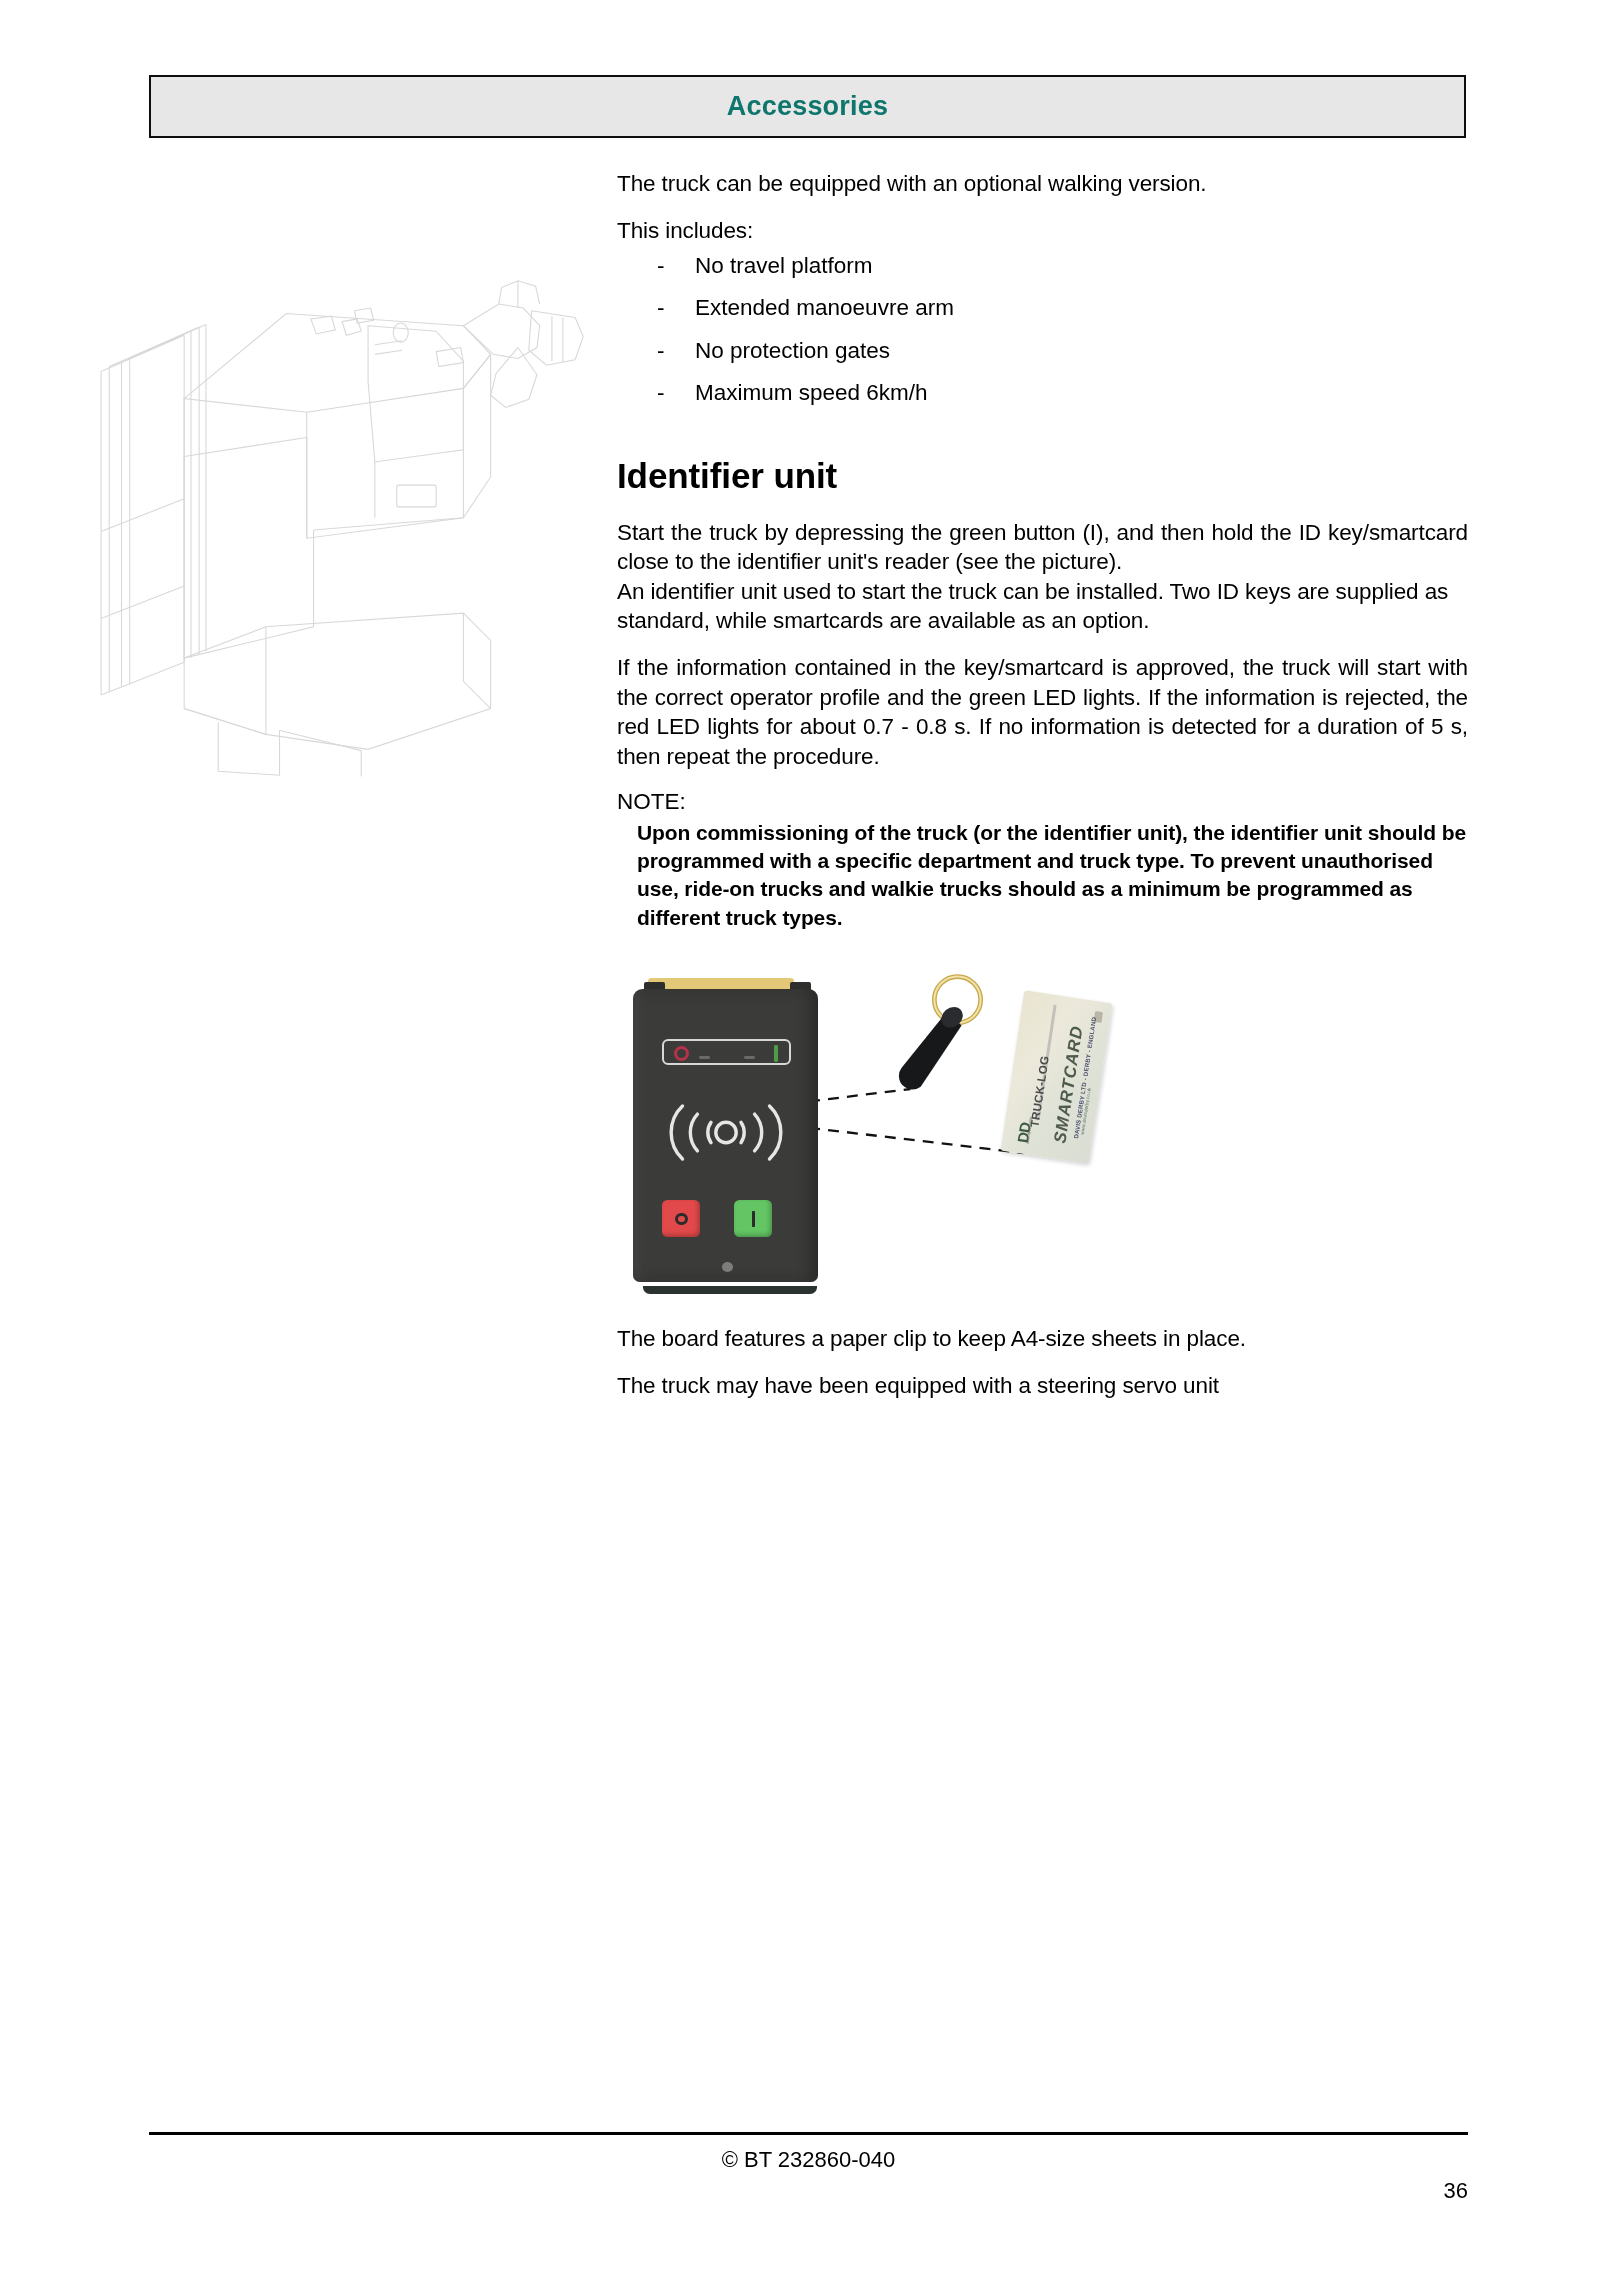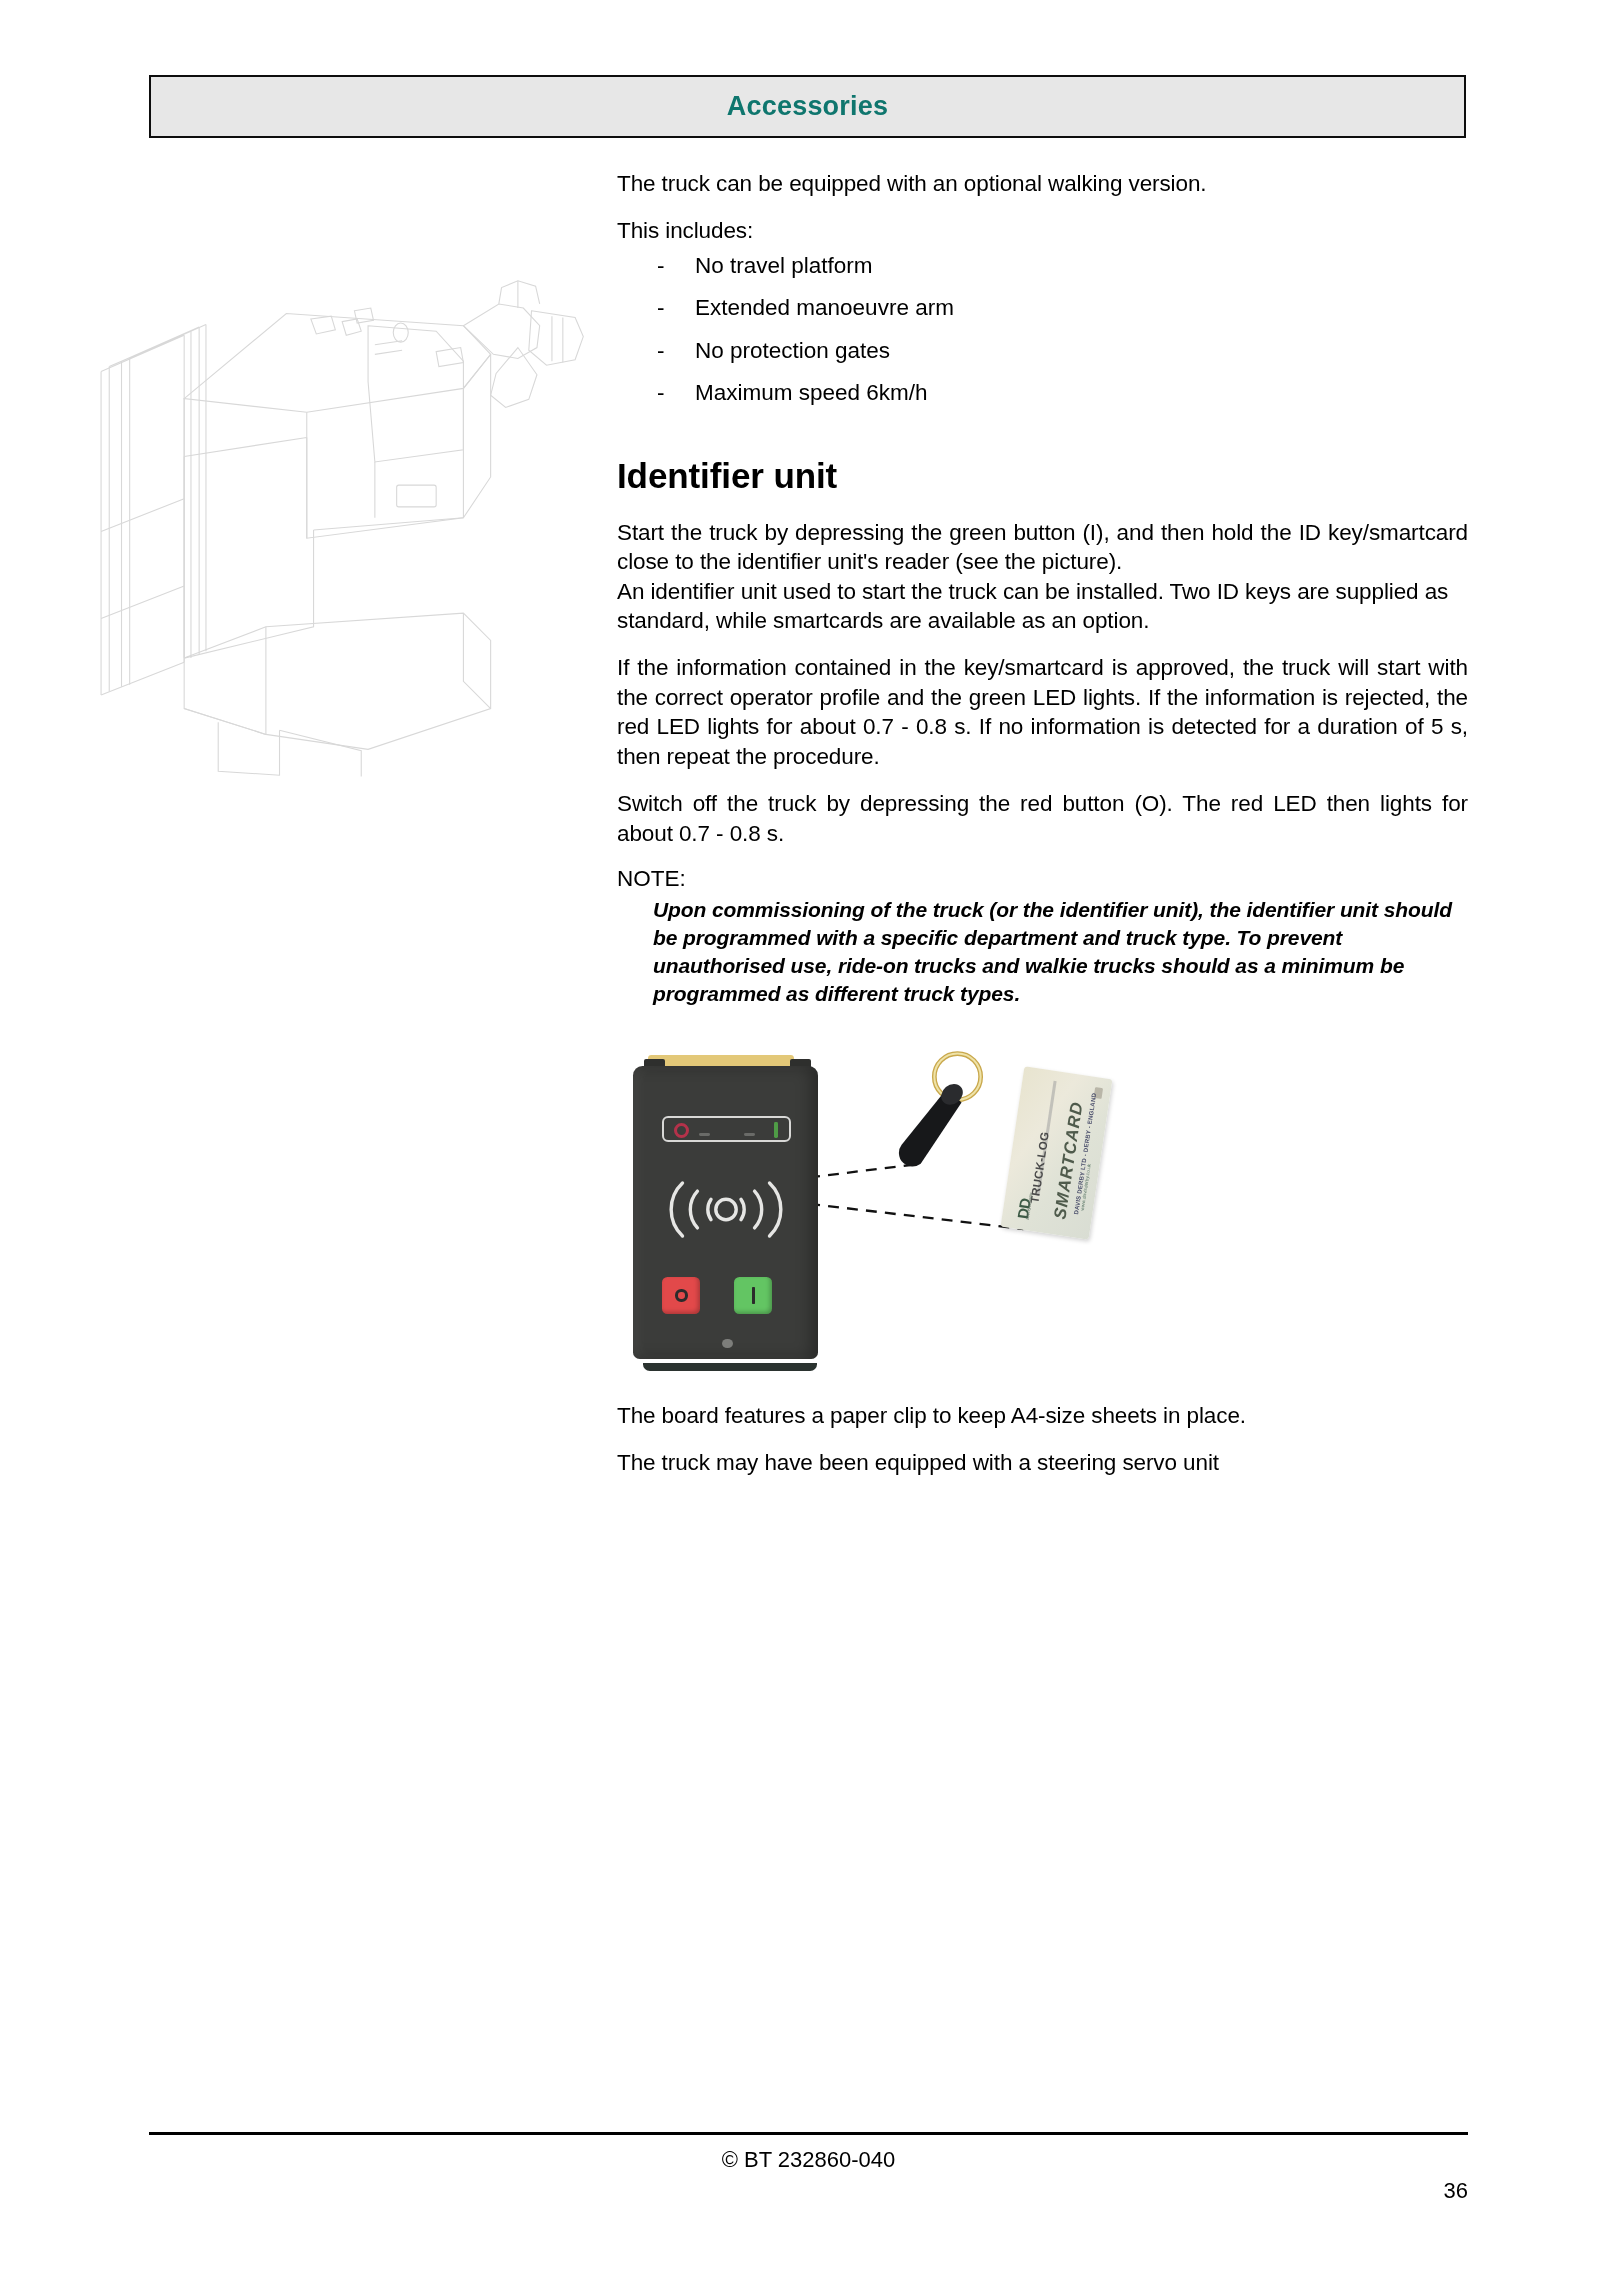--- a/index.html
+++ b/index.html
@@ -99,23 +99,22 @@
     top: 0;
   }
 
   .note-label {
     font-size: 22.5px;
     margin: 15px 0 4.1px 0;
   }
   .note-body {
     font-size: 21px;
     font-weight: bold;
-    font-style: italic;
     line-height: 1.34;
-    margin: 0 0 0 36px;
+    margin: 0 0 0 20px;
     letter-spacing: -0.1px;
   }
 
   
   .figure {
     position: relative;
     width: 851px;
     height: 354px;
     margin: 29px 0 9.5px 0;
   }
@@ -454,21 +453,20 @@
       <li>
         <span class="dash">-</span>
         <span>Maximum speed 6km/h</span>
       </li>
     </ul>
 
     <h1 class="sec-title gap-top">Identifier unit</h1>
     <p class="body justify nogap">Start the truck by depressing the green button (I), and then hold the ID key/smartcard close to the identifier unit's reader (see the picture).</p>
     <p class="body">An identifier unit used to start the truck can be installed. Two ID keys are supplied as standard, while smartcards are available as an option.</p>
     <p class="body justify">If the information contained in the key/smartcard is approved, the truck will start with the correct operator profile and the green LED lights. If the information is rejected, the red LED lights for about 0.7 - 0.8 s. If no information is detected for a duration of 5 s, then repeat the procedure.</p>
-    <p class="body justify">Switch off the truck by depressing the red button (O). The red LED then lights for about 0.7 - 0.8 s.</p>
     <div class="note-label">NOTE:</div>
     <div class="note-body">Upon commissioning of the truck (or the identifier unit), the identifier unit should be programmed with a specific department and truck type. To prevent unauthorised use, ride-on trucks and walkie trucks should as a minimum be programmed as different truck types.</div>
 
     <div class="figure">
 
       <svg class="leaders" viewBox="0 0 1248 520" fill="none">
         <path d="M170 220 L430 188" stroke="#111" stroke-width="3.4" stroke-dasharray="16 12"></path>
         <path d="M170 232 L596 282" stroke="#111" stroke-width="3.4" stroke-dasharray="16 12"></path>
       </svg>
 

